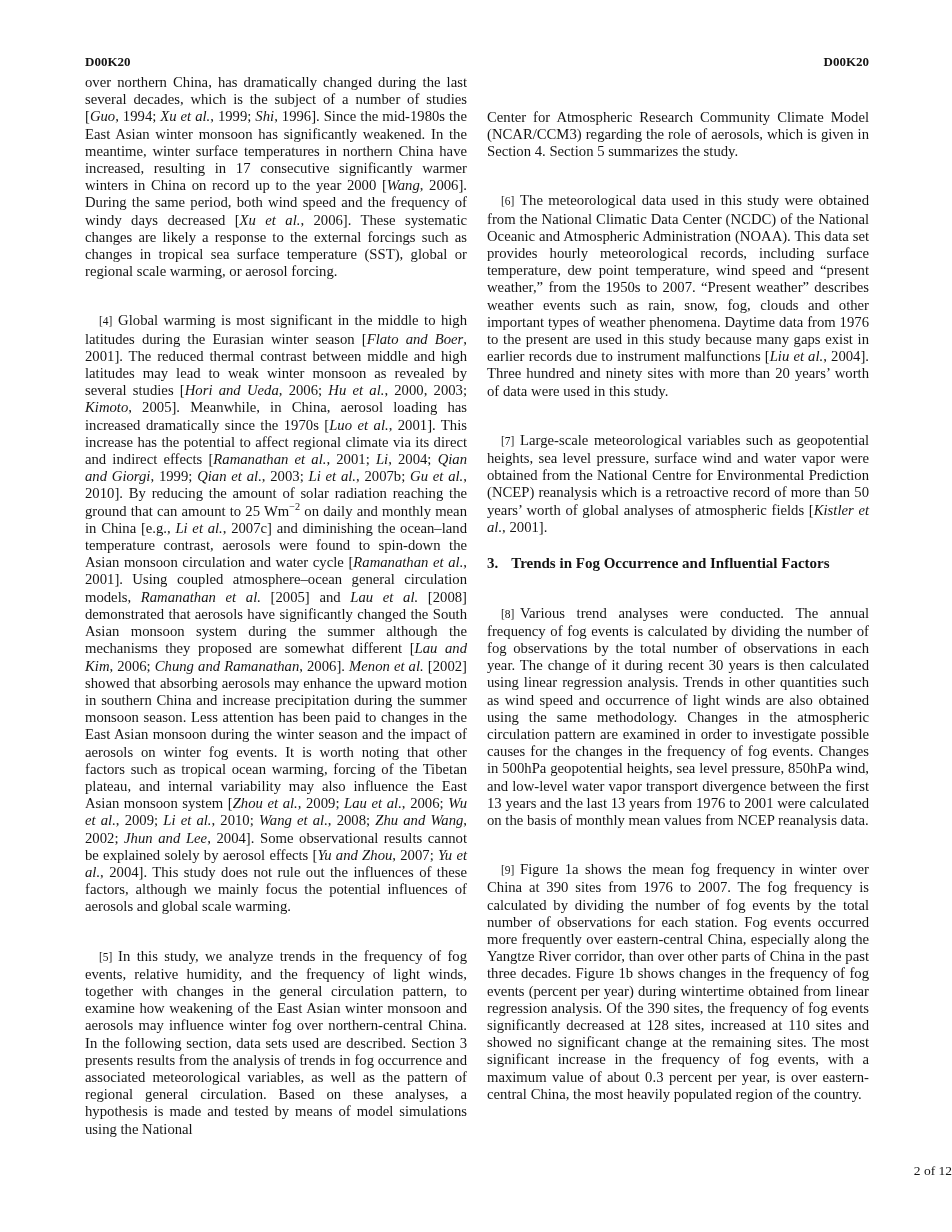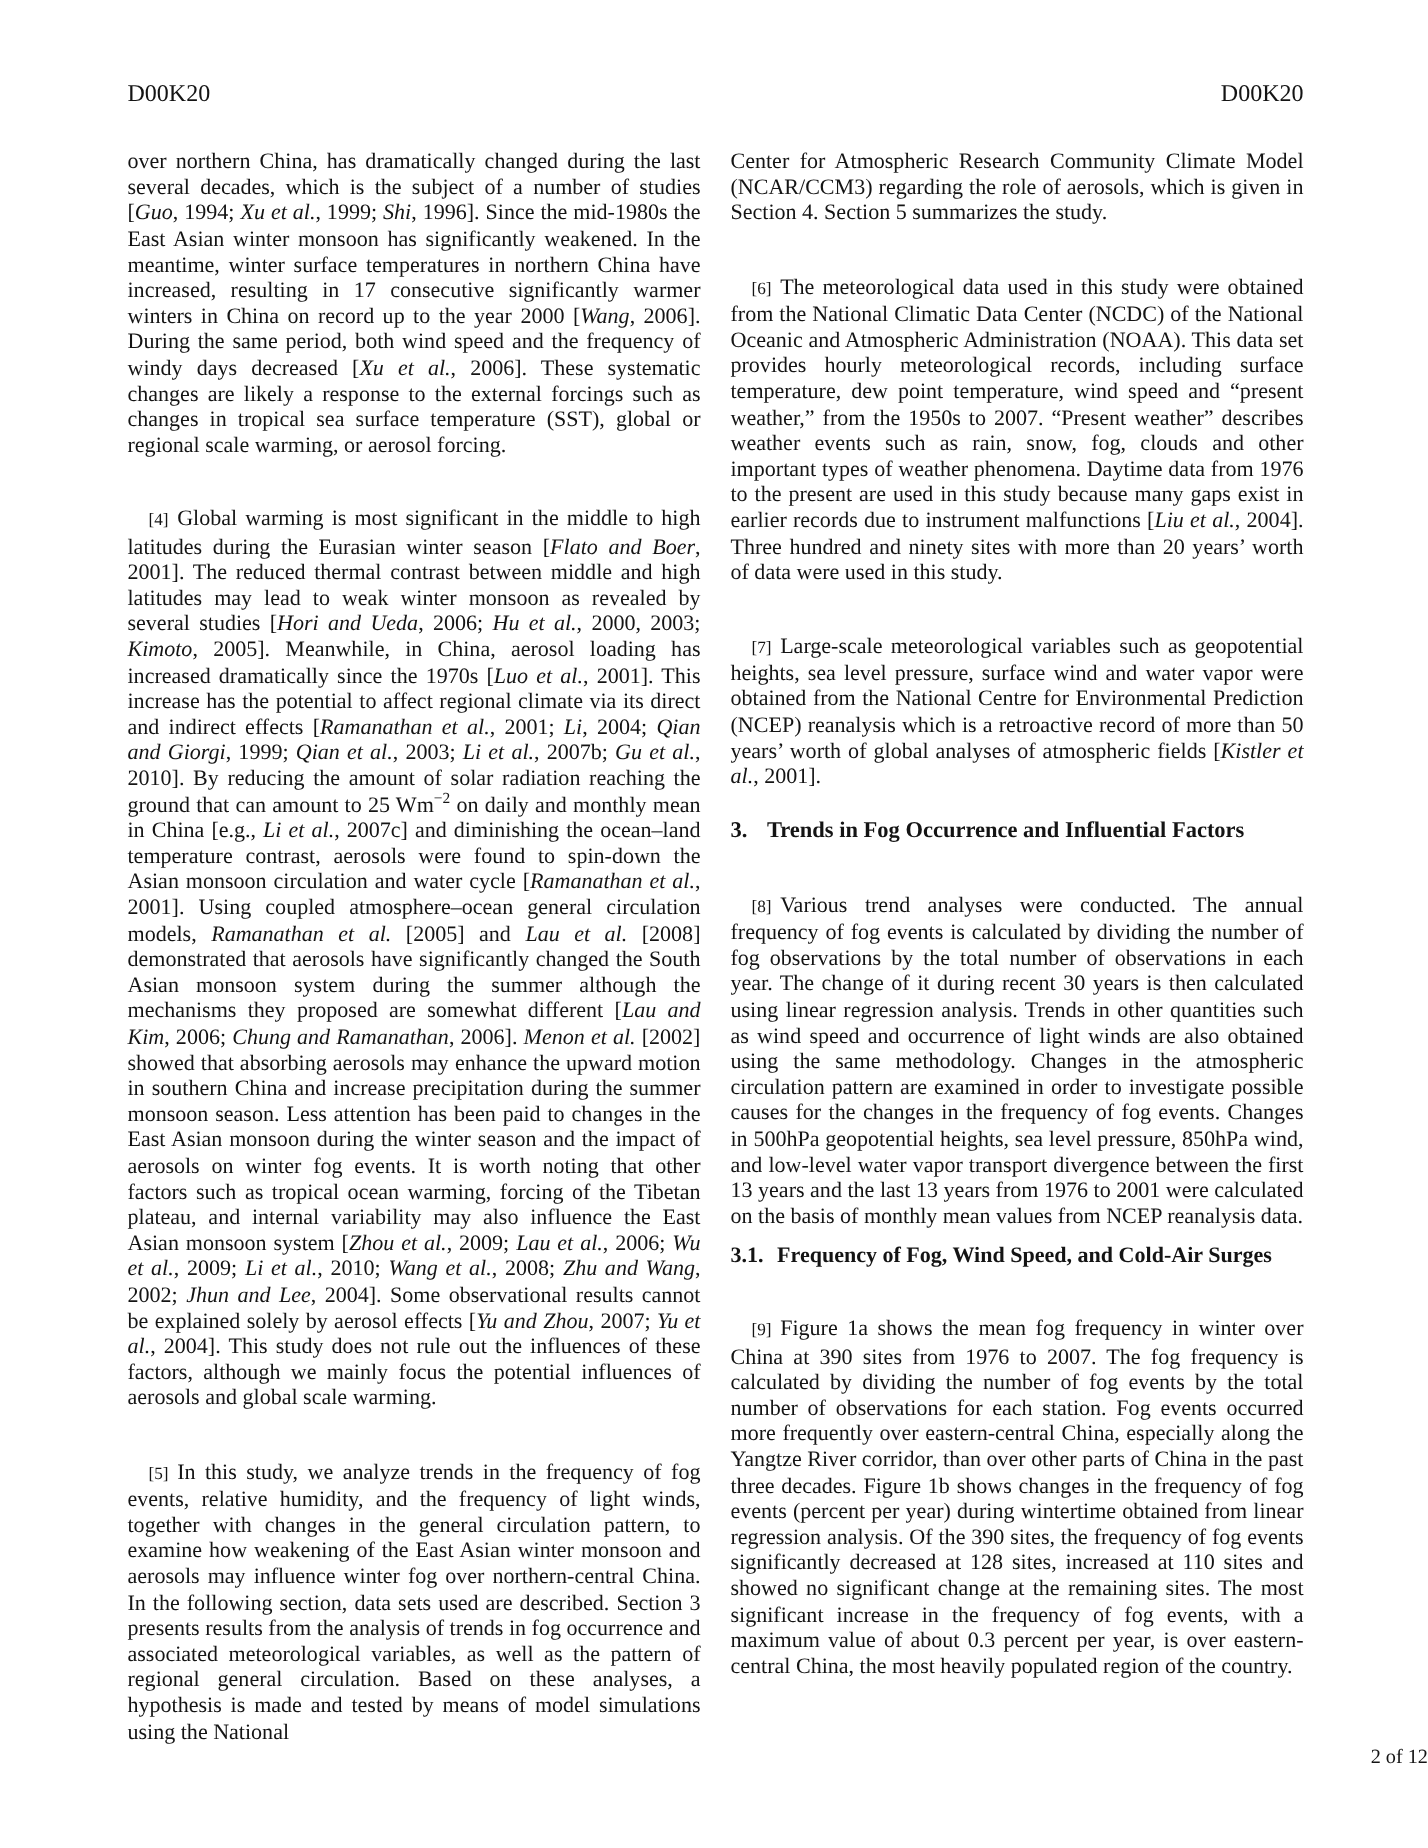--- a/index.html
+++ b/index.html
@@ -1,22 +1,22 @@
 <!DOCTYPE html>
 <html lang="en"><head>
 <meta charset="utf-8">
 <style>
   html,body{margin:0;padding:0;background:#888;}
   .page{width:952px;height:1232px;background:#ffffff;position:relative;margin:0 auto;
         font-family:"Liberation Serif","DejaVu Serif",serif;color:#141414;overflow:hidden;}
   .header{position:absolute;top:54px;left:85px;width:784px;display:flex;
           justify-content:space-between;align-items:baseline;}
-  .code{font-weight:normal;font-size:16px;}
+  .code{font-weight:bold;font-size:13px;}
   .rtitle{font-size:13.2px;letter-spacing:0.35px;}
-  .columns{position:absolute;top:100px;left:85px;width:784px;display:flex;gap:20px;}
+  .columns{position:absolute;top:74px;left:85px;width:784px;display:flex;gap:20px;align-items:center;}
   .col{width:382px;}
   p.para{margin:0;font-size:14.7px;line-height:17.2px;text-align:justify;text-justify:inter-word;hyphens:auto;}
   p.indent{text-indent:14px;margin-top:32px;}
   .pnum{font-size:0.78em;}
   .it{font-style:italic;}
   sup{font-size:0.7em;line-height:0;vertical-align:super;}
   .heading{font-weight:bold;font-size:15px;line-height:18.5px;margin:18px 0 12px 0;}
   .subheading{font-weight:bold;font-size:14.7px;line-height:18px;margin:8px 0 4px 0;}
   .hnum{margin-right:13px;}
   .subheading .hnum{margin-right:9px;}
@@ -36,21 +36,20 @@
         <p class="para"><span>over northern China, has dramatically changed during the last several decades, which is the subject of a number of studies [</span><span class="it">Guo</span><span>, 1994; </span><span class="it">Xu et al.</span><span>, 1999; </span><span class="it">Shi</span><span>, 1996]. Since the mid-1980s the East Asian winter monsoon has significantly weakened. In the meantime, winter surface temperatures in northern China have increased, resulting in 17 consecutive significantly warmer winters in China on record up to the year 2000 [</span><span class="it">Wang</span><span>, 2006]. During the same period, both wind speed and the frequency of windy days decreased [</span><span class="it">Xu et al.</span><span>, 2006]. These systematic changes are likely a response to the external forcings such as changes in tropical sea surface temperature (SST), global or regional scale warming, or aerosol forcing.</span></p>
         <p class="para indent"><span class="pnum">[4] </span><span>Global warming is most significant in the middle to high latitudes during the Eurasian winter season [</span><span class="it">Flato and Boer</span><span>, 2001]. The reduced thermal contrast between middle and high latitudes may lead to weak winter monsoon as revealed by several studies [</span><span class="it">Hori and Ueda</span><span>, 2006; </span><span class="it">Hu et al.</span><span>, 2000, 2003; </span><span class="it">Kimoto</span><span>, 2005]. Meanwhile, in China, aerosol loading has increased dramatically since the 1970s [</span><span class="it">Luo et al.</span><span>, 2001]. This increase has the potential to affect regional climate via its direct and indirect effects [</span><span class="it">Ramanathan et al.</span><span>, 2001; </span><span class="it">Li</span><span>, 2004; </span><span class="it">Qian and Giorgi</span><span>, 1999; </span><span class="it">Qian et al.</span><span>, 2003; </span><span class="it">Li et al.</span><span>, 2007b; </span><span class="it">Gu et al.</span><span>, 2010]. By reducing the amount of solar radiation reaching the ground that can amount to 25 Wm</span><sup>−2</sup><span> on daily and monthly mean in China [e.g., </span><span class="it">Li et al.</span><span>, 2007c] and diminishing the ocean–land temperature contrast, aerosols were found to spin-down the Asian monsoon circulation and water cycle [</span><span class="it">Ramanathan et al.</span><span>, 2001]. Using coupled atmosphere–ocean general circulation models, </span><span class="it">Ramanathan et al.</span><span> [2005] and </span><span class="it">Lau et al.</span><span> [2008] demonstrated that aerosols have significantly changed the South Asian monsoon system during the summer although the mechanisms they proposed are somewhat different [</span><span class="it">Lau and Kim</span><span>, 2006; </span><span class="it">Chung and Ramanathan</span><span>, 2006]. </span><span class="it">Menon et al.</span><span> [2002] showed that absorbing aerosols may enhance the upward motion in southern China and increase precipitation during the summer monsoon season. Less attention has been paid to changes in the East Asian monsoon during the winter season and the impact of aerosols on winter fog events. It is worth noting that other factors such as tropical ocean warming, forcing of the Tibetan plateau, and internal variability may also influence the East Asian monsoon system [</span><span class="it">Zhou et al.</span><span>, 2009; </span><span class="it">Lau et al.</span><span>, 2006; </span><span class="it">Wu et al.</span><span>, 2009; </span><span class="it">Li et al.</span><span>, 2010; </span><span class="it">Wang et al.</span><span>, 2008; </span><span class="it">Zhu and Wang</span><span>, 2002; </span><span class="it">Jhun and Lee</span><span>, 2004]. Some observational results cannot be explained solely by aerosol effects [</span><span class="it">Yu and Zhou</span><span>, 2007; </span><span class="it">Yu et al.</span><span>, 2004]. This study does not rule out the influences of these factors, although we mainly focus the potential influences of aerosols and global scale warming.</span></p>
         <p class="para indent"><span class="pnum">[5] </span><span>In this study, we analyze trends in the frequency of fog events, relative humidity, and the frequency of light winds, together with changes in the general circulation pattern, to examine how weakening of the East Asian winter monsoon and aerosols may influence winter fog over northern-central China. In the following section, data sets used are described. Section 3 presents results from the analysis of trends in fog occurrence and associated meteorological variables, as well as the pattern of regional general circulation. Based on these analyses, a hypothesis is made and tested by means of model simulations using the National</span></p>
       </div>
     <div class="col">
         <p class="para"><span>Center for Atmospheric Research Community Climate Model (NCAR/CCM3) regarding the role of aerosols, which is given in Section 4. Section 5 summarizes the study.</span></p>
         <p class="para indent"><span class="pnum">[6] </span><span>The meteorological data used in this study were obtained from the National Climatic Data Center (NCDC) of the National Oceanic and Atmospheric Administration (NOAA). This data set provides hourly meteorological records, including surface temperature, dew point temperature, wind speed and “present weather,” from the 1950s to 2007. “Present weather” describes weather events such as rain, snow, fog, clouds and other important types of weather phenomena. Daytime data from 1976 to the present are used in this study because many gaps exist in earlier records due to instrument malfunctions [</span><span class="it">Liu et al.</span><span>, 2004]. Three hundred and ninety sites with more than 20 years’ worth of data were used in this study.</span></p>
         <p class="para indent"><span class="pnum">[7] </span><span>Large-scale meteorological variables such as geopotential heights, sea level pressure, surface wind and water vapor were obtained from the National Centre for Environmental Prediction (NCEP) reanalysis which is a retroactive record of more than 50 years’ worth of global analyses of atmospheric fields [</span><span class="it">Kistler et al.</span><span>, 2001].</span></p>
         <div class="heading"><span class="hnum">3.</span><span>Trends in Fog Occurrence and Influential Factors</span></div>
         <p class="para indent"><span class="pnum">[8] </span><span>Various trend analyses were conducted. The annual frequency of fog events is calculated by dividing the number of fog observations by the total number of observations in each year. The change of it during recent 30 years is then calculated using linear regression analysis. Trends in other quantities such as wind speed and occurrence of light winds are also obtained using the same methodology. Changes in the atmospheric circulation pattern are examined in order to investigate possible causes for the changes in the frequency of fog events. Changes in 500hPa geopotential heights, sea level pressure, 850hPa wind, and low-level water vapor transport divergence between the first 13 years and the last 13 years from 1976 to 2001 were calculated on the basis of monthly mean values from NCEP reanalysis data.</span></p>
-        <div class="subheading"><span class="hnum">3.1.</span><span>Frequency of Fog, Wind Speed, and Cold-Air Surges</span></div>
         <p class="para indent"><span class="pnum">[9] </span><span>Figure 1a shows the mean fog frequency in winter over China at 390 sites from 1976 to 2007. The fog frequency is calculated by dividing the number of fog events by the total number of observations for each station. Fog events occurred more frequently over eastern-central China, especially along the Yangtze River corridor, than over other parts of China in the past three decades. Figure 1b shows changes in the frequency of fog events (percent per year) during wintertime obtained from linear regression analysis. Of the 390 sites, the frequency of fog events significantly decreased at 128 sites, increased at 110 sites and showed no significant change at the remaining sites. The most significant increase in the frequency of fog events, with a maximum value of about 0.3 percent per year, is over eastern-central China, the most heavily populated region of the country.</span></p>
       </div>
   </div>
 
   <div class="footer">
     <span>2 of 12</span>
   </div>
 </div>
 
 </body></html>

